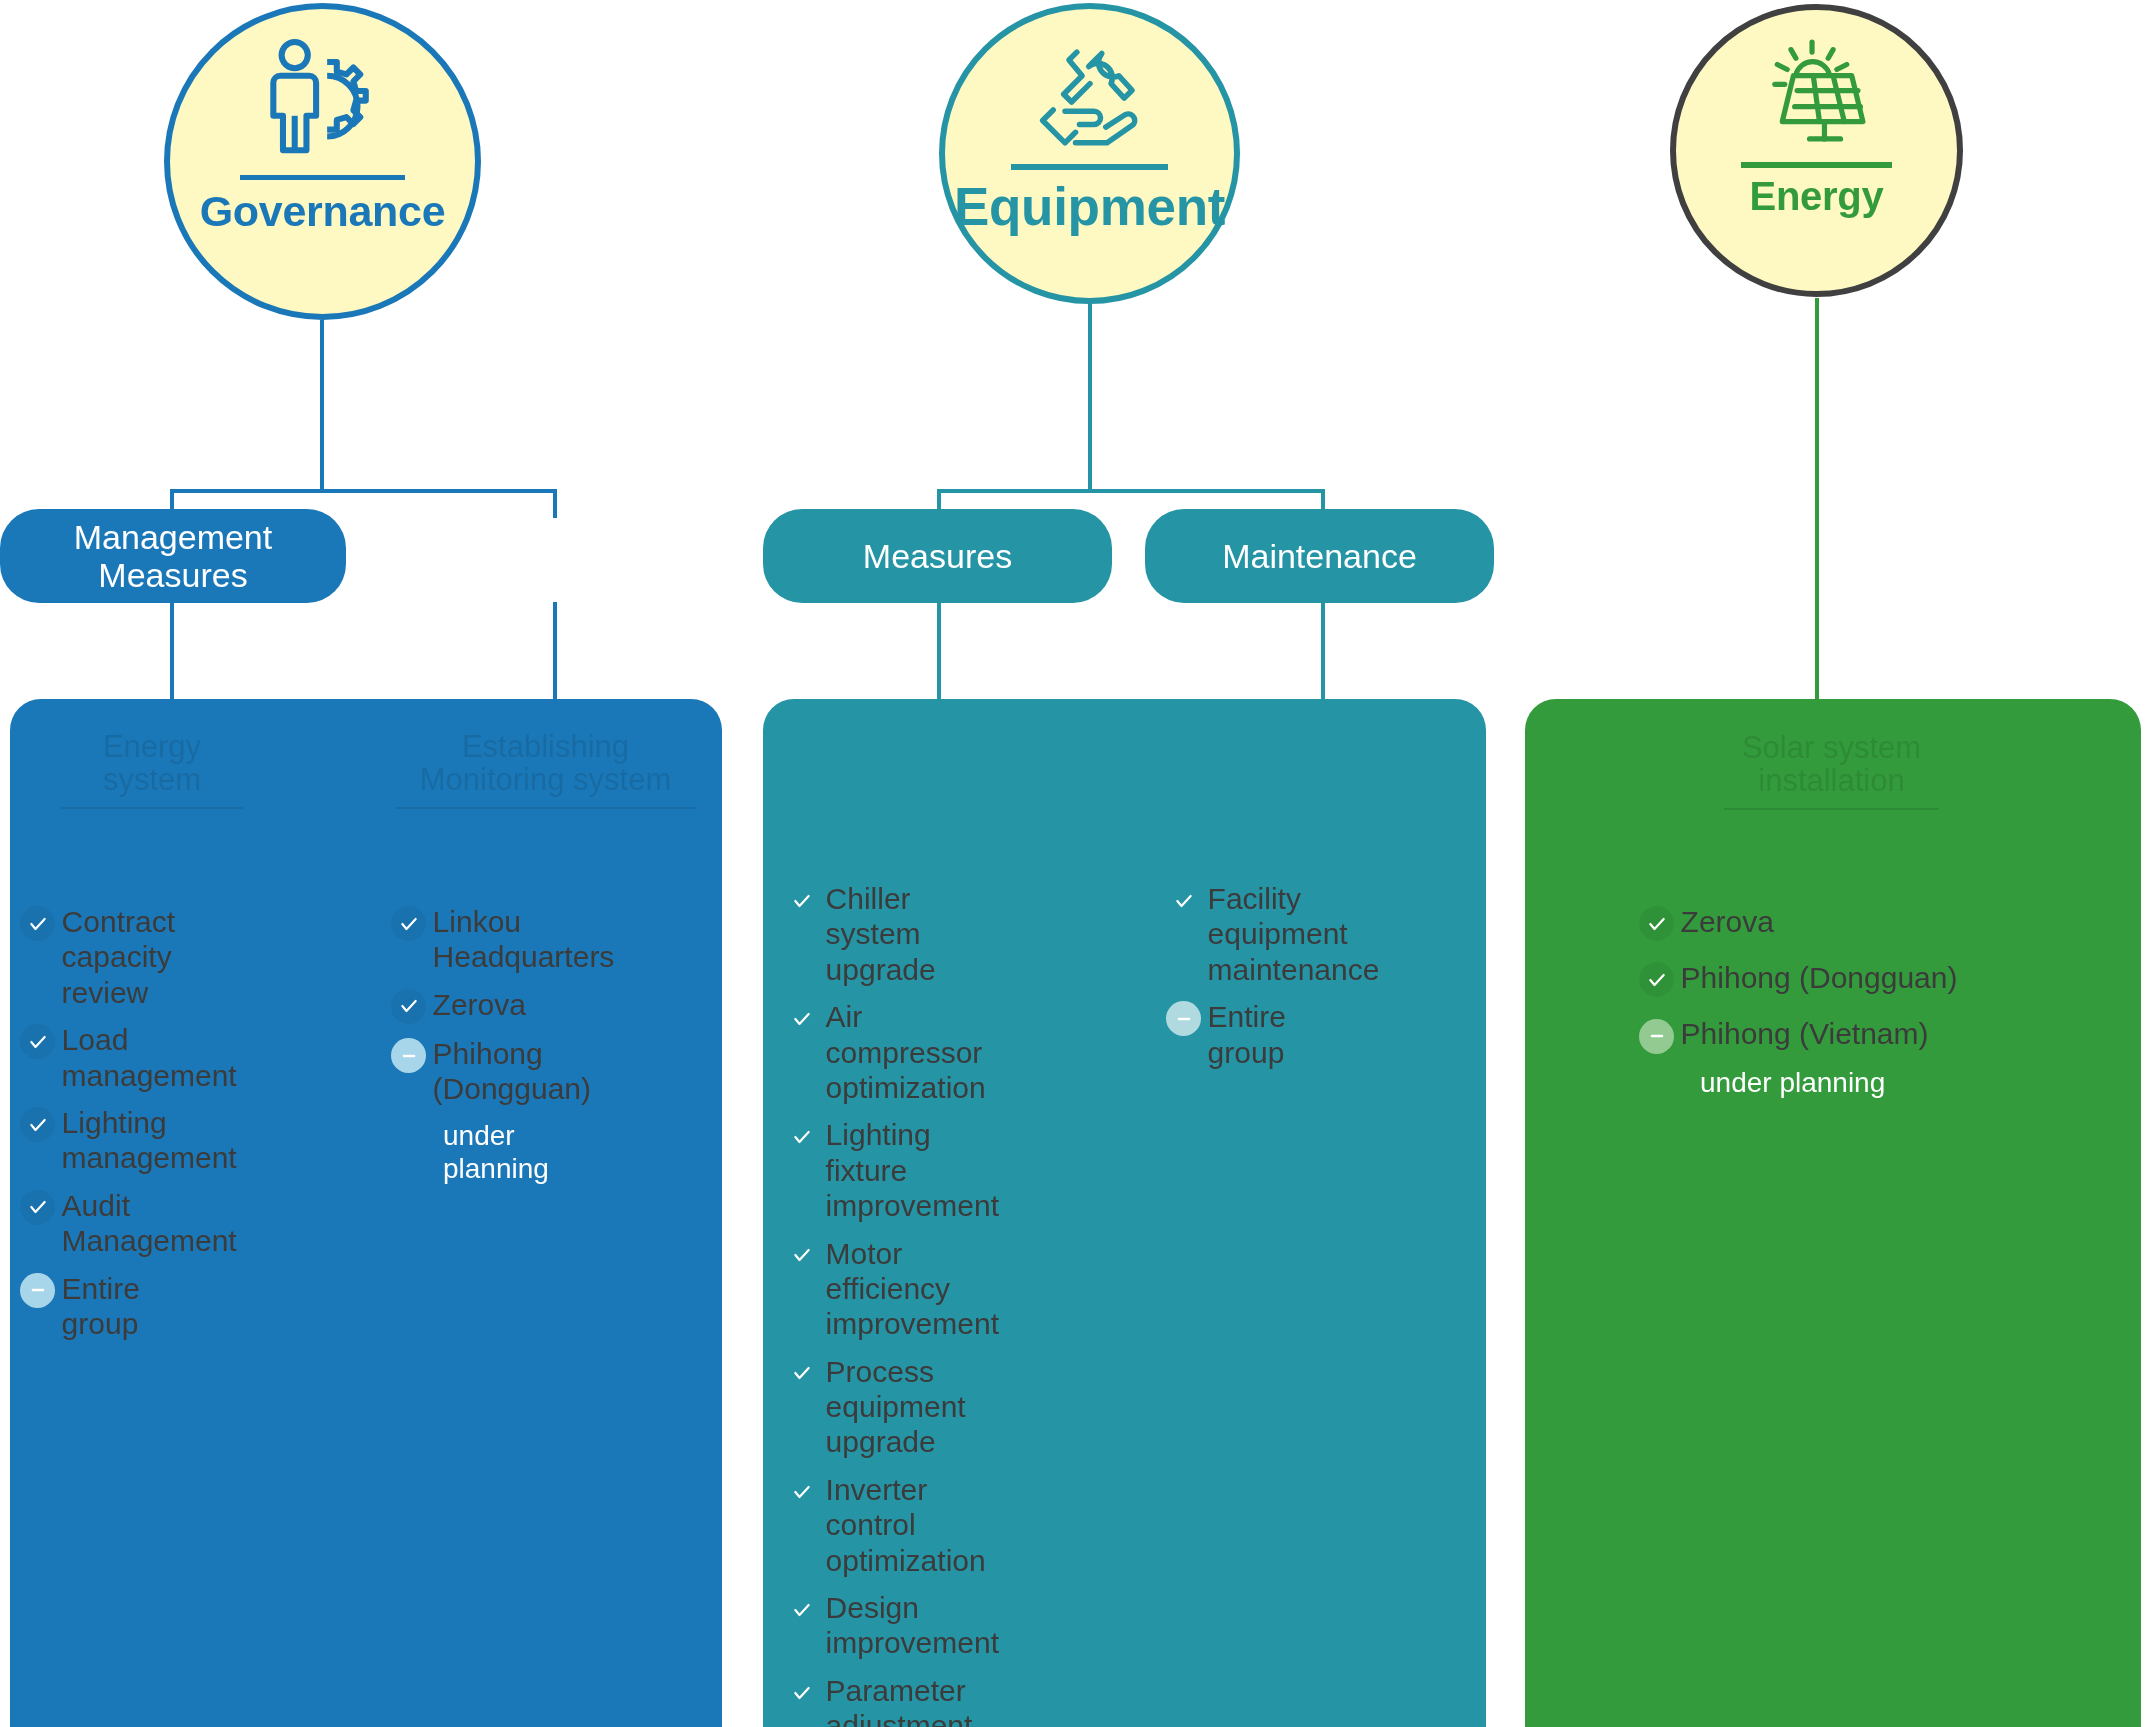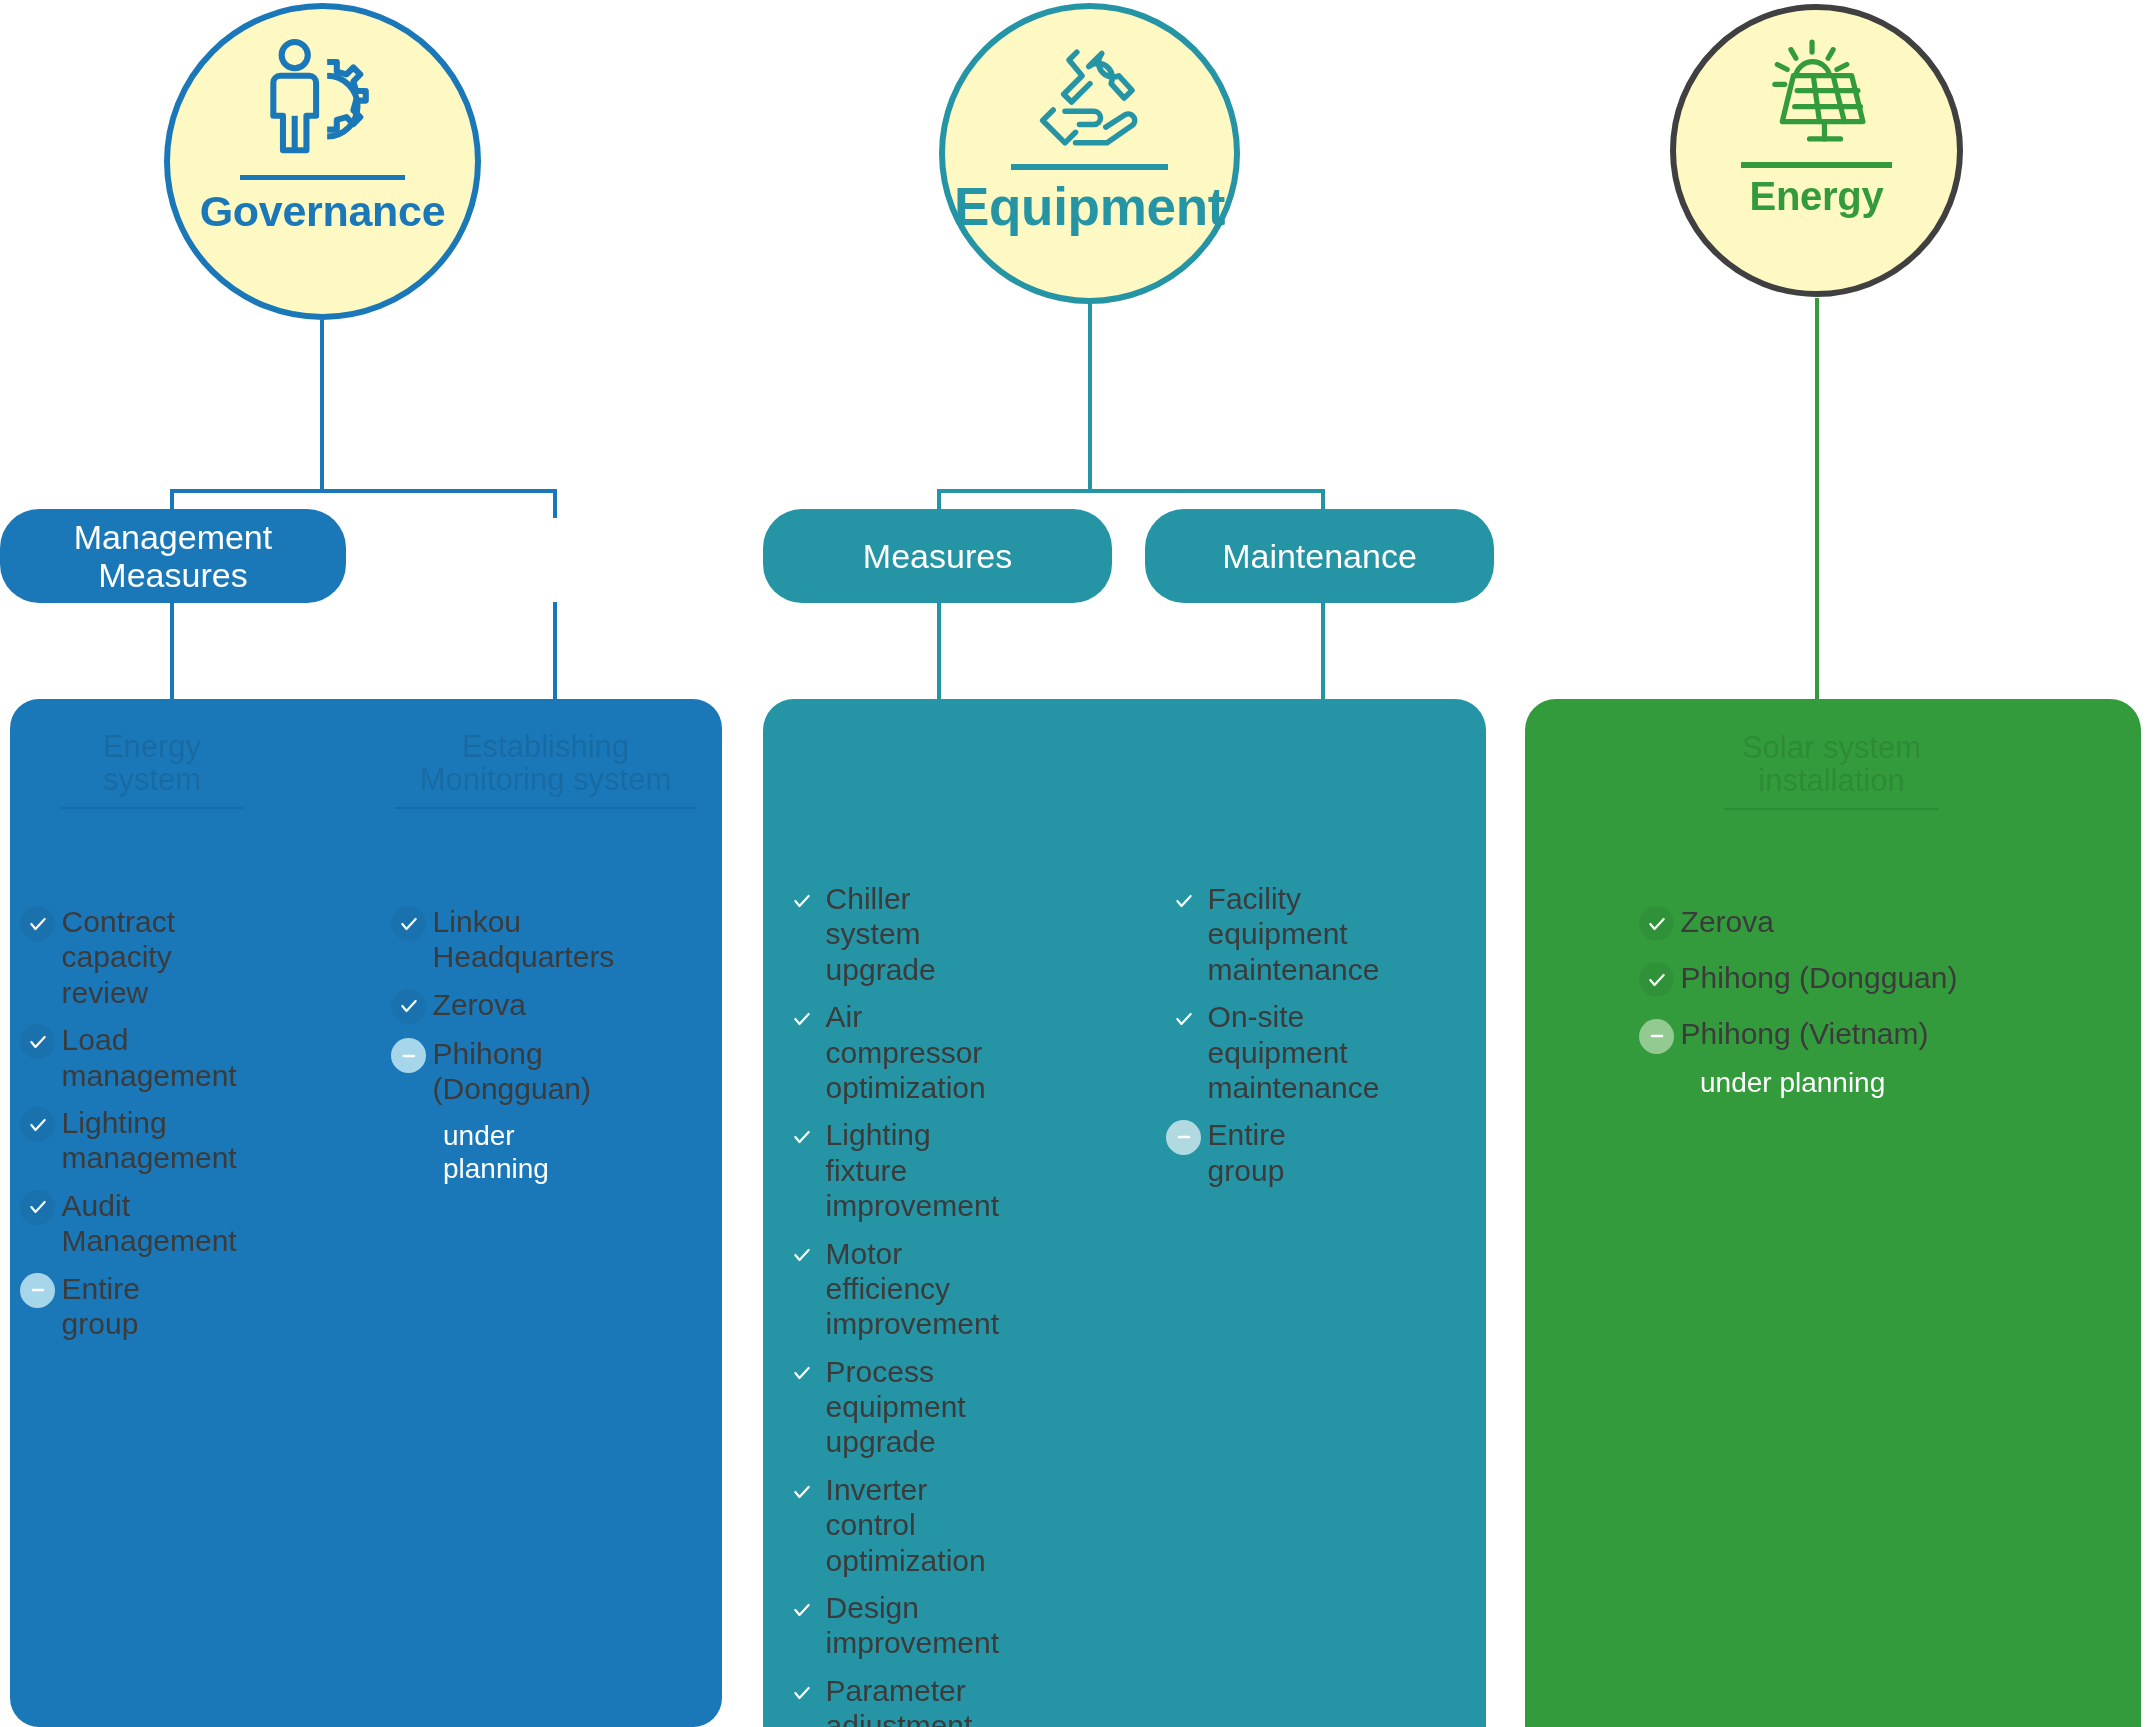--- a/index.html
+++ b/index.html
@@ -161,21 +161,21 @@
   <div class="vline" style="left:170px; top:489px; height:29px; background:#1b78b8;"></div>
   <div class="vline" style="left:553px; top:489px; height:29px; background:#1b78b8;"></div>
 
   <div class="pill blue" id="pill-gov-0" style="left:0px; top:509px; width:346px; height:94px;align-items:center;">
     <span>Management Measures</span>
   </div>
 
   <div class="vline" style="left:170px; top:602px; height:100px; background:#1b78b8;"></div>
   <div class="vline" style="left:553px; top:602px; height:100px; background:#1b78b8;"></div>
 
-  <div class="card blue" id="card-gov" style="left:10px; top:699px; width:712px; height:1028px;border-radius:29px;">
+  <div class="card blue" id="card-gov" style="left:10px; top:699px; width:712px; height:1028px;">
 
     <div class="card-head" style="left:51px; top:31px; width:182px;">
       <span>Energy system</span>
       <span class="hline-under"></span>
     </div>
     <div class="card-head" style="left:385px; top:31px; width:301px;">
       <span>Establishing Monitoring system</span>
       <span class="hline-under"></span>
     </div>
 
@@ -352,28 +352,20 @@
     </div>
 
     <div class="col" style="left:403px; top:182px; width:165px;">
       <div class="item">
         <span class="mark check-teal">
           <svg width="20" height="20" viewBox="0 0 24 24">
               <path d="M4 12 l5 6 L20 6" fill="none" stroke="#ffffff" stroke-width="2.6" stroke-linecap="round" stroke-linejoin="round"></path>
             </svg>
         </span>
         <span class="ilabel">Facility equipment maintenance</span>
-      </div>
-      <div class="item">
-        <span class="mark check-teal">
-          <svg width="20" height="20" viewBox="0 0 24 24">
-              <path d="M4 12 l5 6 L20 6" fill="none" stroke="#ffffff" stroke-width="2.6" stroke-linecap="round" stroke-linejoin="round"></path>
-            </svg>
-        </span>
-        <span class="ilabel">On-site equipment maintenance</span>
       </div>
       <div class="item">
         <span class="mark minus-teal">
           <svg width="20" height="20" viewBox="0 0 24 24">
               <line x1="6" y1="12" x2="18" y2="12" stroke="#ffffff" stroke-width="3.2" stroke-linecap="round"></line>
             </svg>
         </span>
         <span class="ilabel">Entire group</span>
       </div>
     </div>

